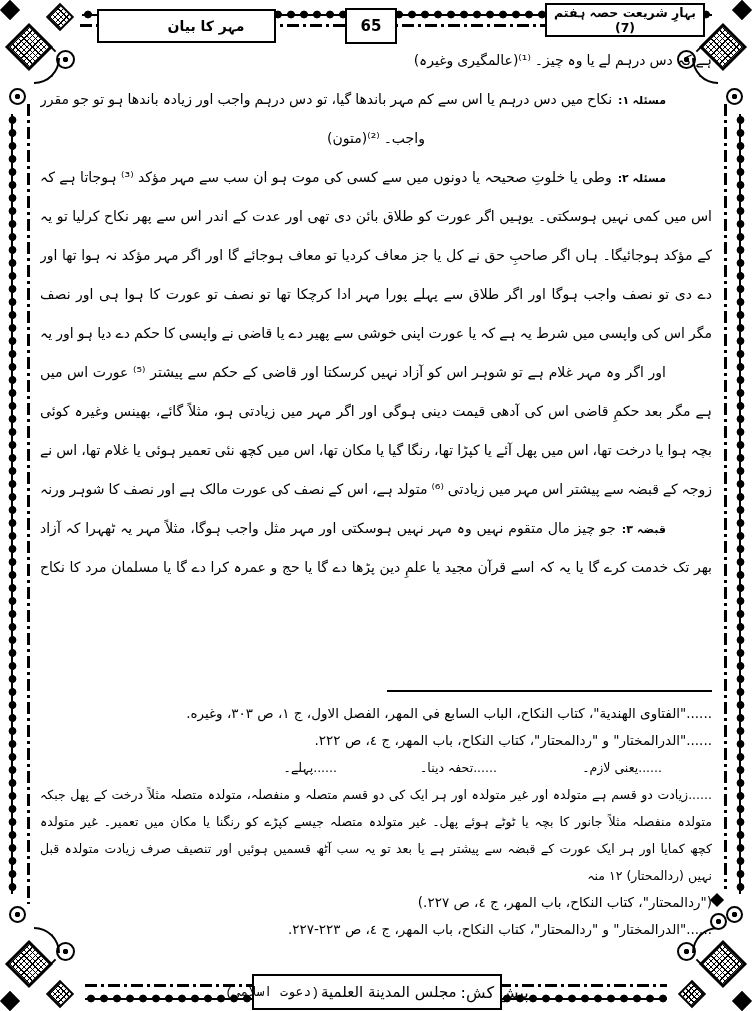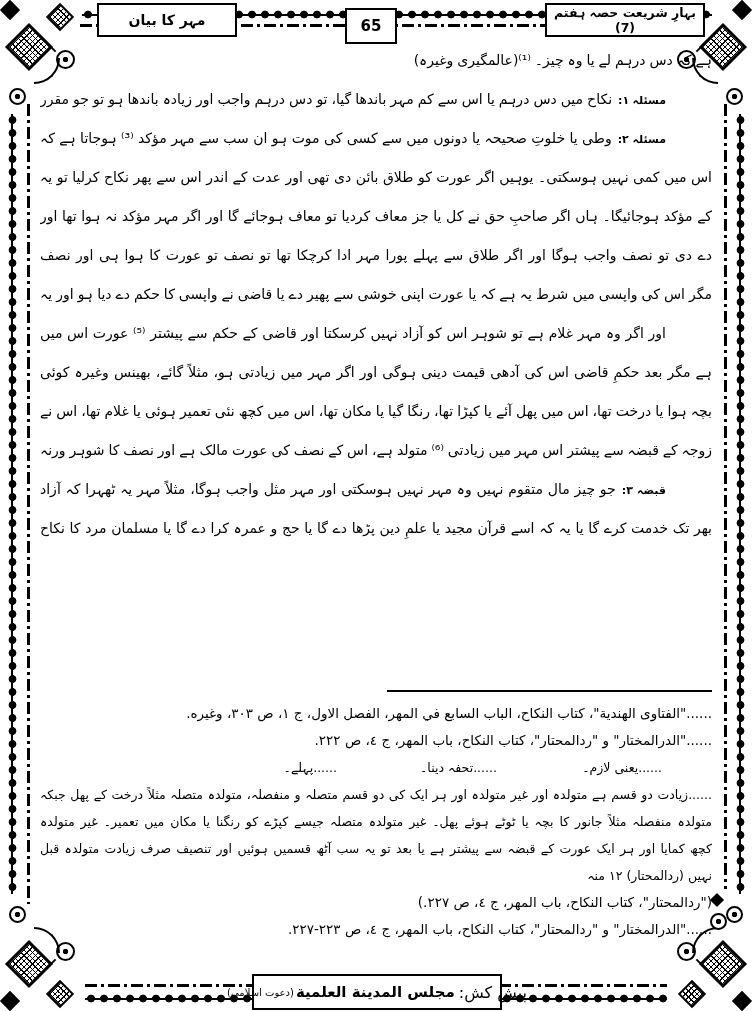--- a/index.html
+++ b/index.html
@@ -59,22 +59,22 @@
 
   .fncol{position:absolute;left:40px;width:672px;direction:rtl;}
   .fnline{position:relative;height:27px;line-height:27px;font-size:12.5px;overflow:hidden;}
   .fnref{font-size:13.5px;}
   .fnline.rgt{text-align:right;}
   .fnline.just{text-align:justify;text-align-last:justify;-moz-text-align-last:justify;}
   .fn3 span{position:absolute;top:0;text-align:center;}
 
   .footer-box{left:252px;top:974px;width:246px;height:32px;direction:rtl;white-space:nowrap;}
   .footer-box .lbl{font-size:16px;padding-left:4px;}
-  .footer-box .nm{font-size:15px;font-weight:bold;padding-left:2px;}
-  .footer-box .org{font-size:10px;}
+  .footer-box .nm{font-size:15px;font-weight:normal;padding-left:2px;}
+  .footer-box .org{font-size:13px;font-family:Liberation Mono, monospace;}
 </style>
 </head>
 <body>
 
 <div class="page">
 
   <div class="corner tl">
     <div class="dm cd1"></div>
     <div class="dm cd2"></div>
     <div class="dm cd3"></div>
@@ -119,33 +119,34 @@
     <div class="d" style="left:8px;top:0;width:10px;height:10px;"></div>
     <div class="fl" style="position:absolute;left:6px;top:18px;width:13px;height:13px;border:2px solid #000;border-radius:50%;background:radial-gradient(circle,#000 2.5px,#fff 3px);"></div>
   </div>
 
   <div class="hdashdot" style="left:80px;right:55px;top:24px;z-index:1;"></div>
   <div class="hbeads" style="left:82px;width:18px;top:9px;z-index:2;"></div>
   <div class="hbeads" style="left:233px;width:112px;top:9px;z-index:2;"></div>
   <div class="hbeads" style="left:393px;width:152px;top:9px;z-index:2;"></div>
   <div class="hbeads" style="left:700px;width:12px;top:9px;z-index:2;"></div>
 
-  <div class="hbox" style="left:97px;top:3px;width:136px;height:30px;">
+  <div class="hbox" style="left:97px;top:9px;width:136px;height:30px;padding-left:39px;">
     <span class="title-ur">مہر کا بیان</span>
   </div>
   <div class="hbox" style="left:345px;top:8px;width:48px;height:32px;">
     <span class="pageno">65</span>
   </div>
   <div class="hbox" style="left:545px;top:3px;width:156px;height:30px;">
     <span class="title-ur" style="font-size:12.5px;">بہارِ شریعت حصہ ہفتم (7)</span>
   </div>
 
   <div class="textcol" style="top:41px;">
     <div class="bline rgt"><span>ہے کہ دس درہم لے یا وہ چیز۔ ⁽¹⁾(عالمگیری وغیرہ)</span></div>
     <div class="bline just ind"><span class="msl">مسئلہ ۱:</span><span>نکاح میں دس درہم یا اس سے کم مہر باندھا گیا، تو دس درہم واجب اور زیادہ باندھا ہو تو جو مقرر ہوا</span></div>
+    <div class="bline ctr"><span>واجب۔ ⁽²⁾(متون)</span></div>
     <div class="bline just ind"><span class="msl">مسئلہ ۲:</span><span>وطی یا خلوتِ صحیحہ یا دونوں میں سے کسی کی موت ہو ان سب سے مہر مؤکد ⁽³⁾ ہوجاتا ہے کہ جو مہر ہے اب</span></div>
     <div class="bline just"><span>اس میں کمی نہیں ہوسکتی۔ یوہیں اگر عورت کو طلاق بائن دی تھی اور عدت کے اندر اس سے پھر نکاح کرلیا تو یہ مہر بغیر دخول وغیرہ</span></div>
     <div class="bline just"><span>کے مؤکد ہوجائیگا۔ ہاں اگر صاحبِ حق نے کل یا جز معاف کردیا تو معاف ہوجائے گا اور اگر مہر مؤکد نہ ہوا تھا اور شوہر نے طلاق</span></div>
     <div class="bline just"><span>دے دی تو نصف واجب ہوگا اور اگر طلاق سے پہلے پورا مہر ادا کرچکا تھا تو نصف تو عورت کا ہوا ہی اور نصف شوہر کو واپس ملے گا</span></div>
     <div class="bline just"><span>مگر اس کی واپسی میں شرط یہ ہے کہ یا عورت اپنی خوشی سے پھیر دے یا قاضی نے واپسی کا حکم دے دیا ہو اور یہ دونوں باتیں نہ</span></div>
     <div class="bline just ind"><span>اور اگر وہ مہر غلام ہے تو شوہر اس کو آزاد نہیں کرسکتا اور قاضی کے حکم سے پیشتر ⁽⁵⁾ عورت اس میں ہر قسم کا تصرف کرسکتی</span></div>
     <div class="bline just"><span>ہے مگر بعد حکمِ قاضی اس کی آدھی قیمت دینی ہوگی اور اگر مہر میں زیادتی ہو، مثلاً گائے، بھینس وغیرہ کوئی جانور مہر میں تھا، اس کے</span></div>
     <div class="bline just"><span>بچہ ہوا یا درخت تھا، اس میں پھل آئے یا کپڑا تھا، رنگا گیا یا مکان تھا، اس میں کچھ نئی تعمیر ہوئی یا غلام تھا، اس نے کچھ کمایا تو اگر</span></div>
     <div class="bline just"><span>زوجہ کے قبضہ سے پیشتر اس مہر میں زیادتی ⁽⁶⁾ متولد ہے، اس کے نصف کی عورت مالک ہے اور نصف کا شوہر ورنہ کل زیادتی کی</span></div>
     <div class="bline just ind"><span class="msl">قبضہ ۳:</span><span>جو چیز مال متقوم نہیں وہ مہر نہیں ہوسکتی اور مہر مثل واجب ہوگا، مثلاً مہر یہ ٹھہرا کہ آزاد شوہر عورت کی سال</span></div>

